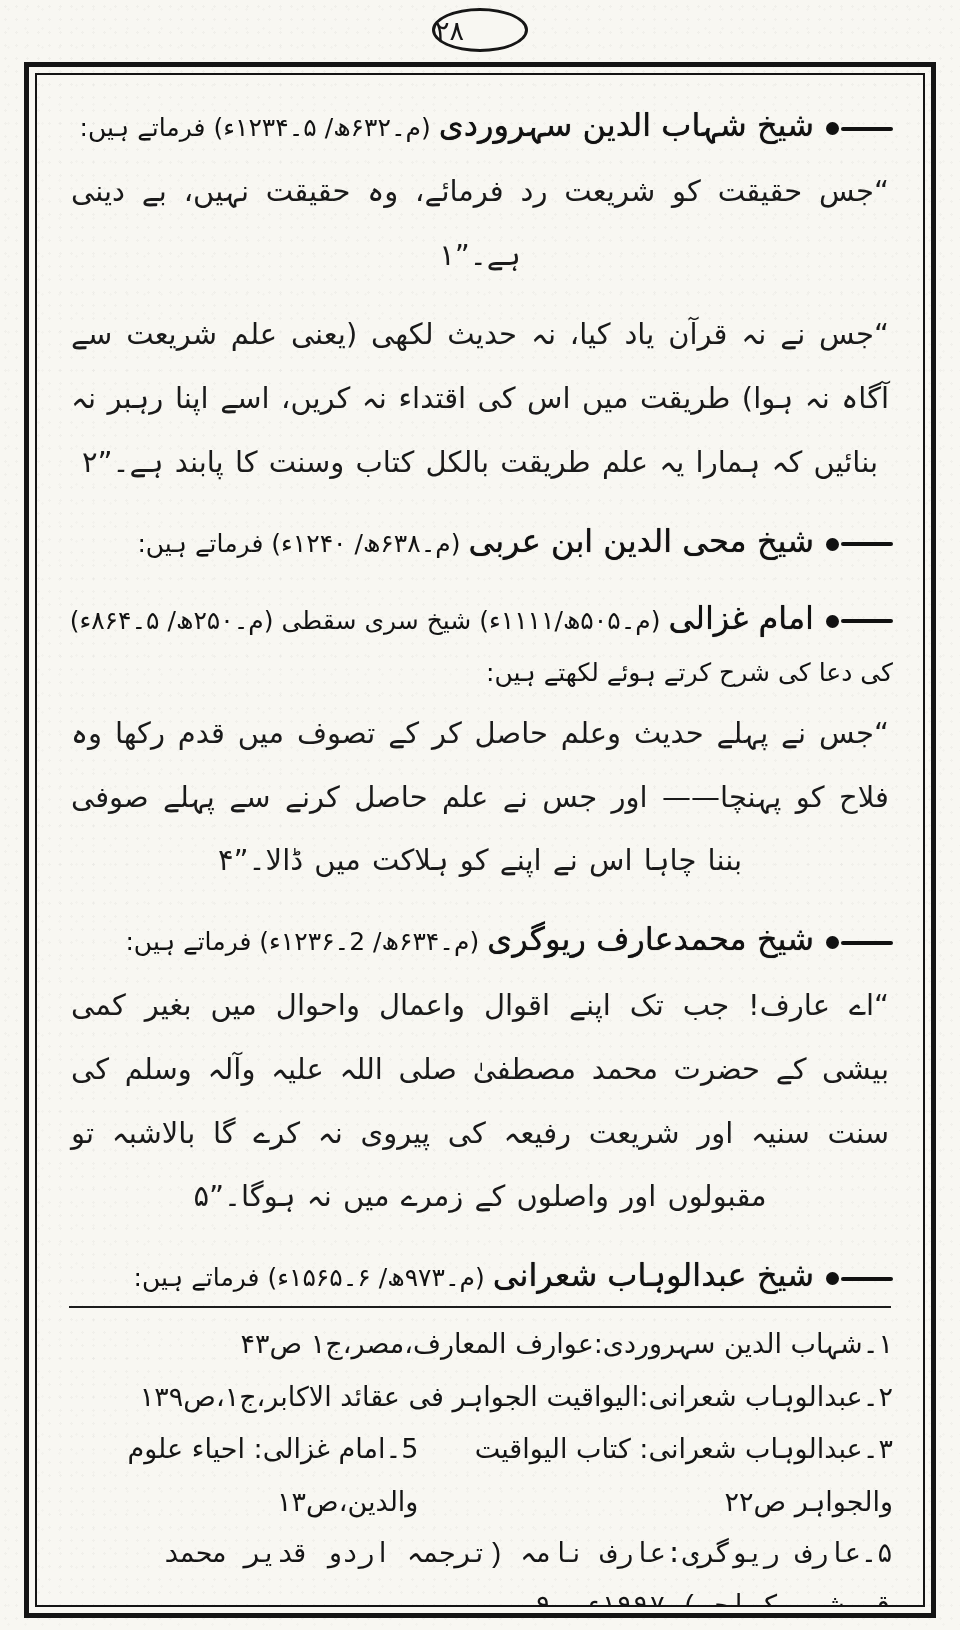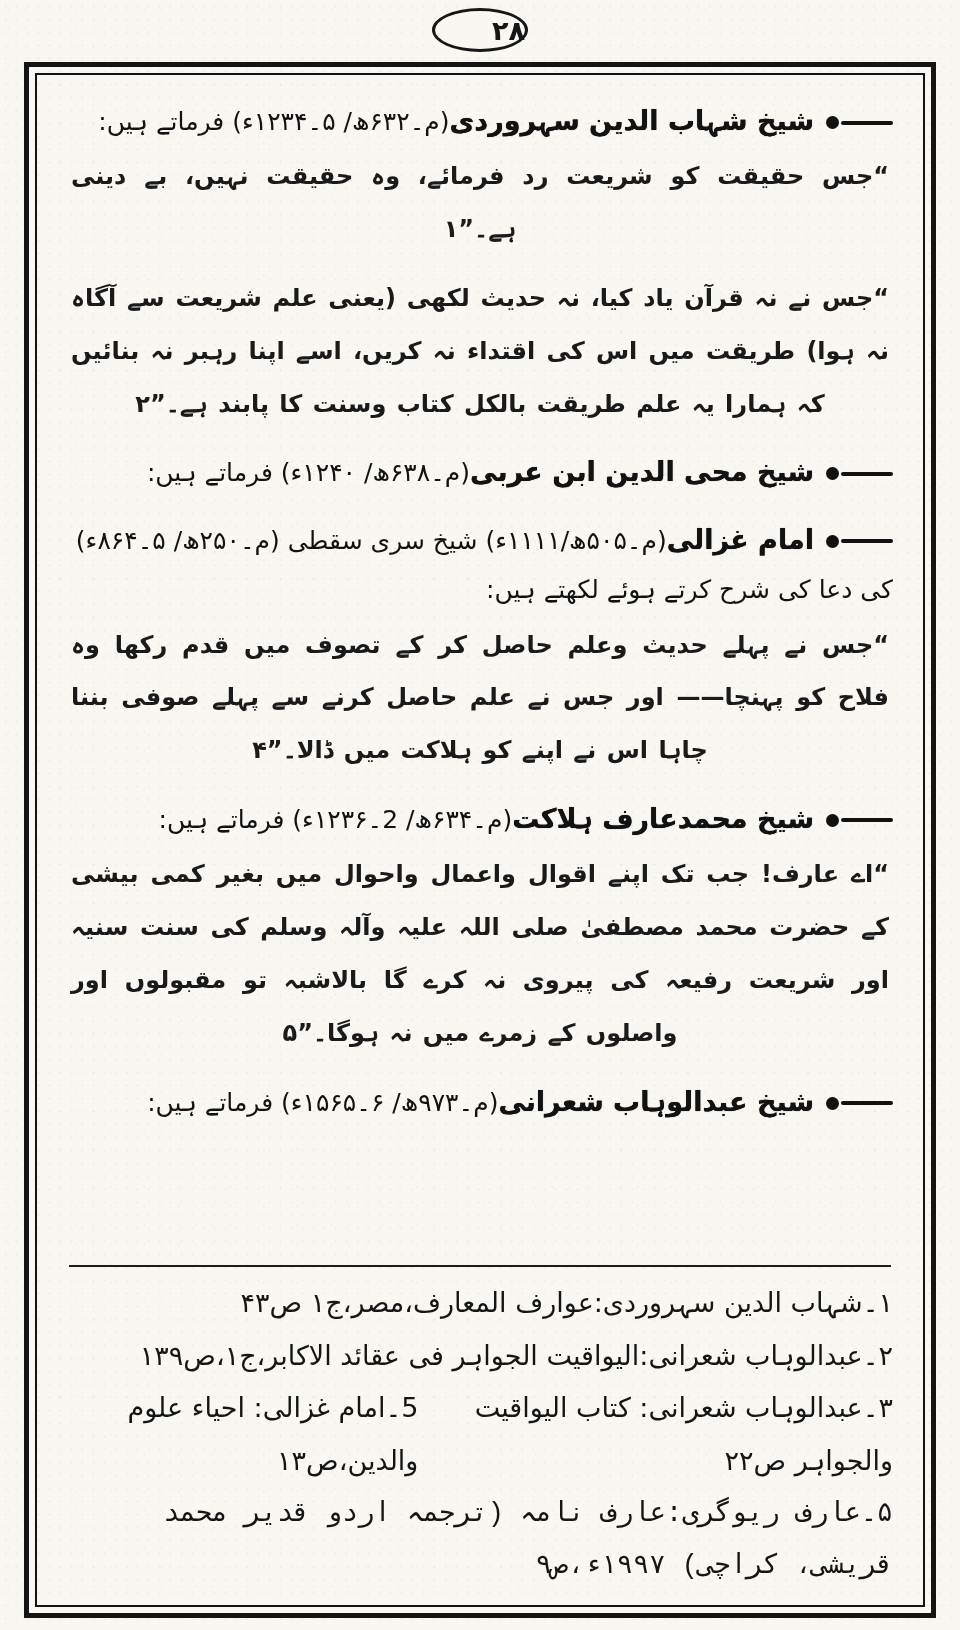--- a/index.html
+++ b/index.html
@@ -24,23 +24,23 @@
     position: absolute;
     top: 8px;
     left: 50%;
     transform: translateX(-50%);
     width: 96px;
     height: 44px;
     border: 3px solid #161616;
     border-radius: 50%;
     display: flex;
     align-items: center;
-    justify-content: flex-start;
+    justify-content: flex-end;
     font-size: 27px;
-    font-weight: bold;
+    font-weight: normal;
     background: #f8f7f2;
     z-index: 2;
   }
 
   .frame {
     position: absolute;
     top: 62px;
     left: 24px;
     right: 24px;
     bottom: 12px;
@@ -80,38 +80,38 @@
   .bullet {
     display: inline-block;
     width: 13px;
     height: 13px;
     background: #111;
     border-radius: 50%;
     vertical-align: middle;
     margin-left: 12px;
   }
   .name {
-    font-weight: bold;
-    font-size: 27px;
+    font-weight: normal;
+    font-size: 32px;
     letter-spacing: 0.2px;
     text-shadow: 0 0 0.7px #000;
+    margin-left: 8px;
   }
   .detail { font-size: 25px; }
 
   .quote {
     direction: rtl;
-    font-size: 24px;
+    font-size: 29px;
     line-height: 2.2;
     text-align: justify;
     text-align-last: center;
     margin-top: 4px;
     padding: 0 4px;
     color: #1a1a1a;
     word-spacing: 2px;
-    font-weight: bold;
   }
 
   .footnotes {
     margin-top: auto;
     direction: rtl;
     font-size: 27px;
     color: #151515;
   }
   .divider {
     height: 2px;
@@ -155,21 +155,21 @@
         <div class="section">
           <p class="heading"><span class="lead-dash"></span><span class="bullet"></span><span class="name">شیخ محی الدین ابن عربی</span><span class="detail">(م۔۶۳۸ھ/ ۱۲۴۰ء) فرماتے ہیں:</span></p>
         </div>
 
         <div class="section">
           <p class="heading"><span class="lead-dash"></span><span class="bullet"></span><span class="name">امام غزالی</span><span class="detail">(م۔۵۰۵ھ/۱۱۱۱ء) شیخ سری سقطی (م۔۲۵۰ھ/ ۵۔۸۶۴ء) کی دعا کی شرح کرتے ہوئے لکھتے ہیں:</span></p>
           <p class="quote">“جس نے پہلے حدیث وعلم حاصل کر کے تصوف میں قدم رکھا وہ فلاح کو پہنچا—— اور جس نے علم حاصل کرنے سے پہلے صوفی بننا چاہا اس نے اپنے کو ہلاکت میں ڈالا۔”۴</p>
         </div>
 
         <div class="section">
-          <p class="heading"><span class="lead-dash"></span><span class="bullet"></span><span class="name">شیخ محمدعارف ہلاکت</span><span class="detail">(م۔۶۳۴ھ/ 2۔۱۲۳۶ء) فرماتے ہیں:</span></p>
+          <p class="heading"><span class="lead-dash"></span><span class="bullet"></span><span class="name">شیخ محمدعارف ریوگری</span><span class="detail">(م۔۶۳۴ھ/ 2۔۱۲۳۶ء) فرماتے ہیں:</span></p>
           <p class="quote">“اے عارف! جب تک اپنے اقوال واعمال واحوال میں بغیر کمی بیشی کے حضرت محمد مصطفیٰ صلی اللہ علیہ وآلہ وسلم کی سنت سنیہ اور شریعت رفیعہ کی پیروی نہ کرے گا بالاشبہ تو مقبولوں اور واصلوں کے زمرے میں نہ ہوگا۔”۵</p>
         </div>
 
         <div class="section">
           <p class="heading"><span class="lead-dash"></span><span class="bullet"></span><span class="name">شیخ عبدالوہاب شعرانی</span><span class="detail">(م۔۹۷۳ھ/ ۶۔۱۵۶۵ء) فرماتے ہیں:</span></p>
         </div>
 
       </div>
 
       <div class="footnotes">

